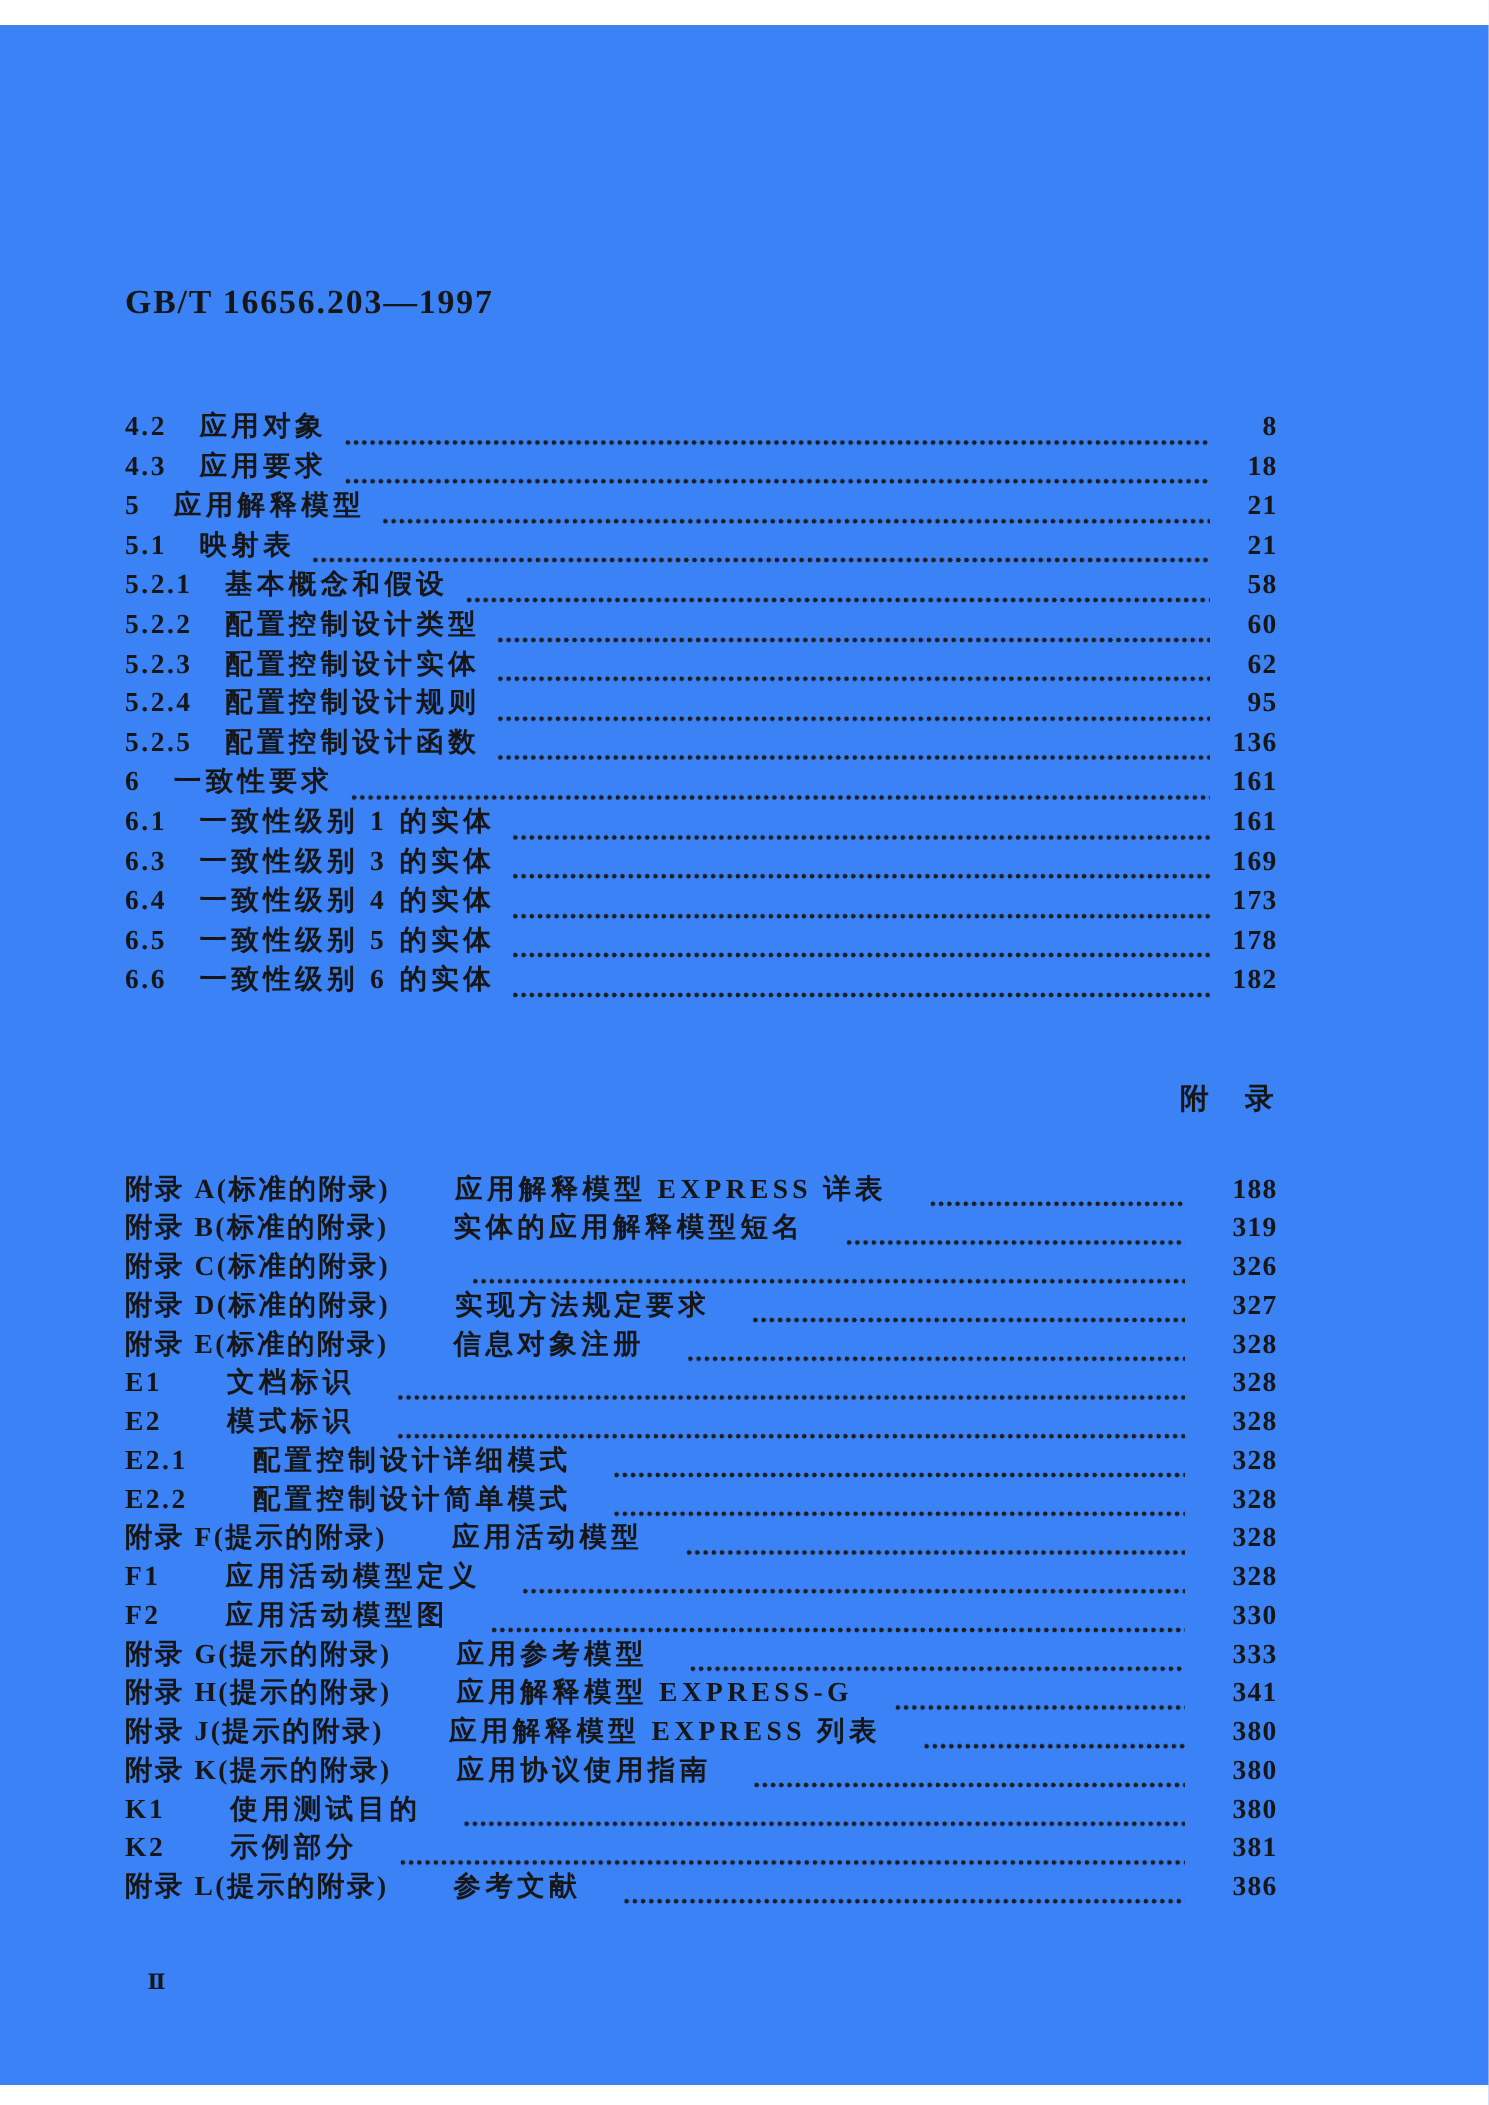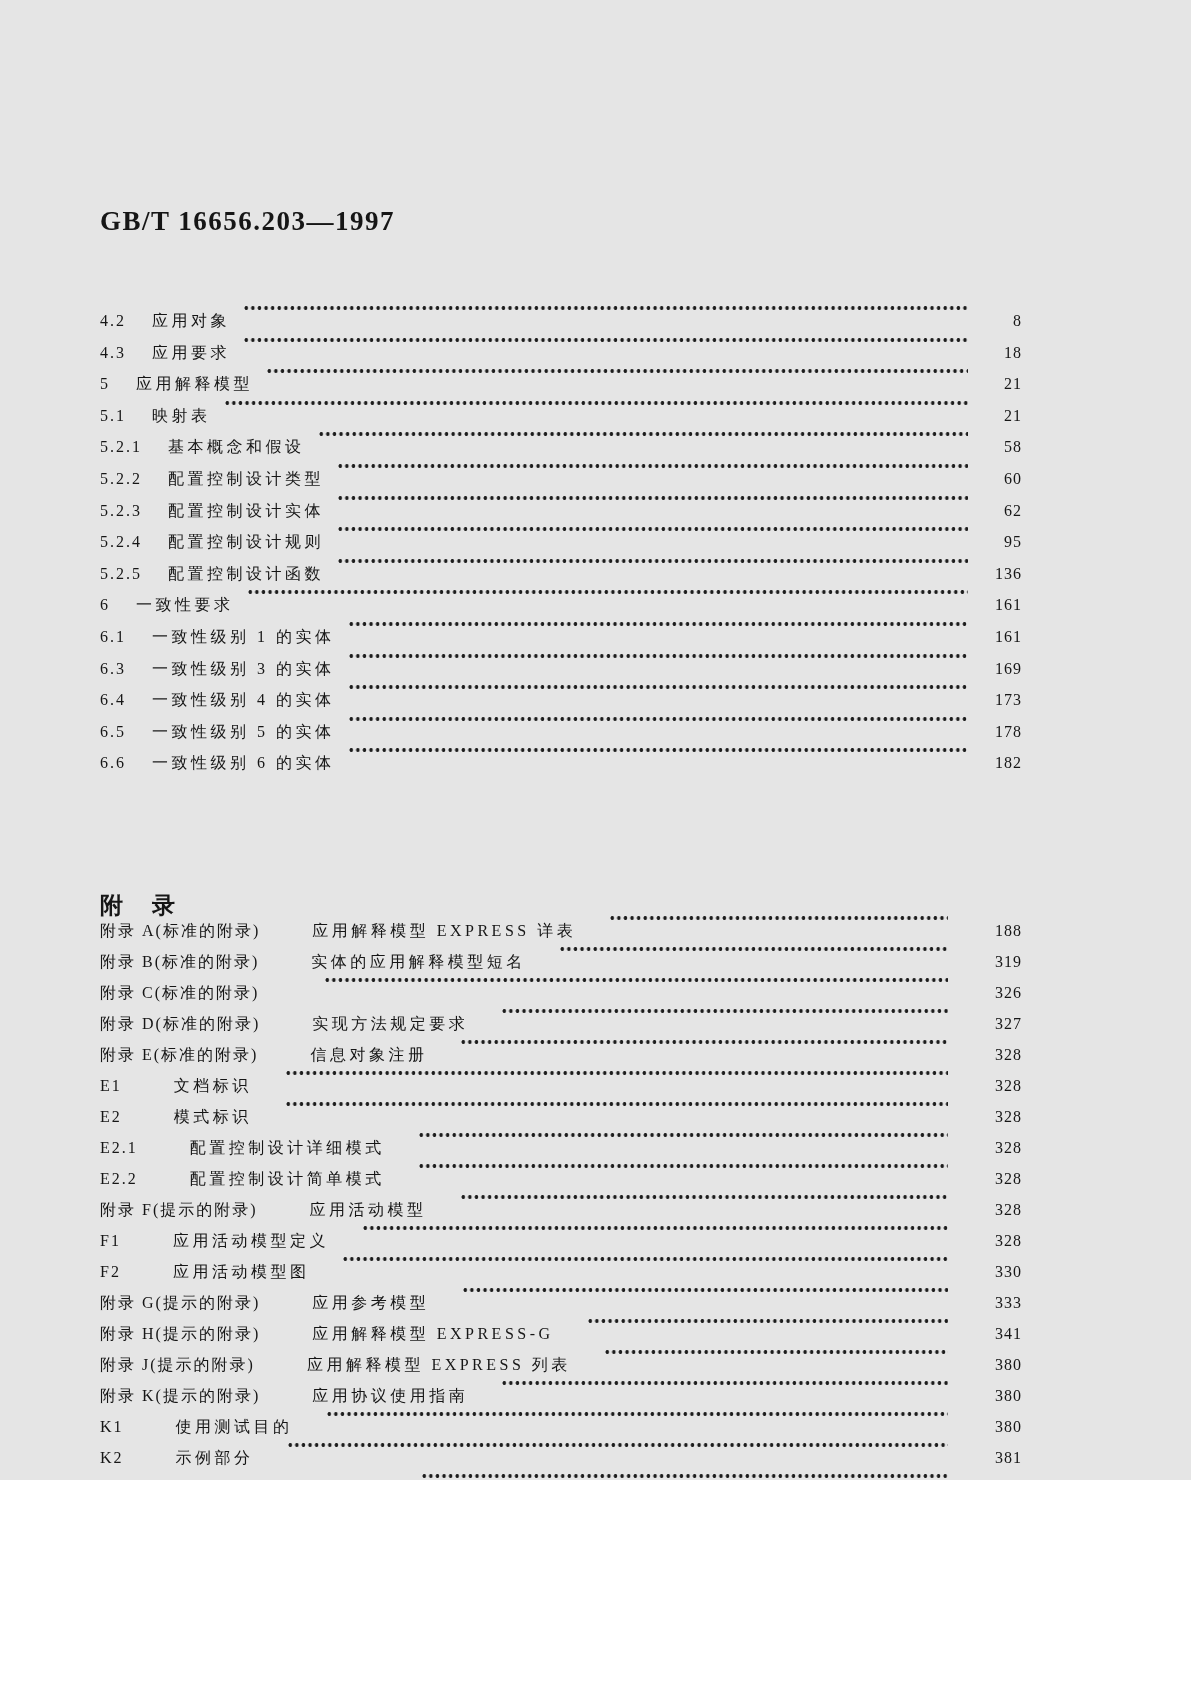--- a/index.html
+++ b/index.html
@@ -3,50 +3,52 @@
 <meta charset="utf-8">
 <style>
   html, body {
     margin: 0;
     padding: 0;
     background: #ffffff;
   }
   .page {
     position: relative;
     width: 1191px;
-    height: 1480px;
-    background: #e5e5e5;
+    height: 1648px;
+    background: #3b82f6;
     color: #161616;
     font-family: "Liberation Serif", "DejaVu Serif", serif;
     overflow: hidden;
+    margin-top: 20px;
   }
   .doc-header {
     position: absolute;
     top: 206px;
     left: 100px;
     font-size: 27px;
     font-weight: bold;
     letter-spacing: 1.5px;
     white-space: pre;
   }
   .toc-block {
     position: absolute;
     left: 100px;
     width: 922px;
   }
   #toc-main { top: 305px; }
   #toc-appendix { top: 915px; }
 
   .toc-row {
     display: flex;
-    align-items: flex-start;
+    align-items: flex-end;
     height: 31.6px;
     line-height: 31.6px;
-    font-size: 16px;
+    font-size: 22px;
     white-space: nowrap;
+    font-weight: bold;
   }
   #toc-appendix .toc-row { height: 31px; line-height: 31px; gap: 20px; }
 
   .num {
     letter-spacing: 2px;
     margin-right: 26px;
     white-space: pre;
     flex: 0 0 auto;
   }
   #toc-appendix .num { margin-right: 32px; }
@@ -71,26 +73,26 @@
 
   .pg {
     flex: 0 0 auto;
     min-width: 46px;
     text-align: right;
     letter-spacing: 1px;
   }
 
   .appendix-heading {
     position: absolute;
-    top: 890px;
+    top: 843px;
     left: 100px;
     width: 922px;
     height: 32px;
     line-height: 32px;
-    text-align: left;
+    text-align: right;
     font-size: 23px;
     font-weight: bold;
     letter-spacing: 3px;
     white-space: pre;
   }
 
   .page-footer {
     position: absolute;
     top: 1556px;
     left: 118px;

